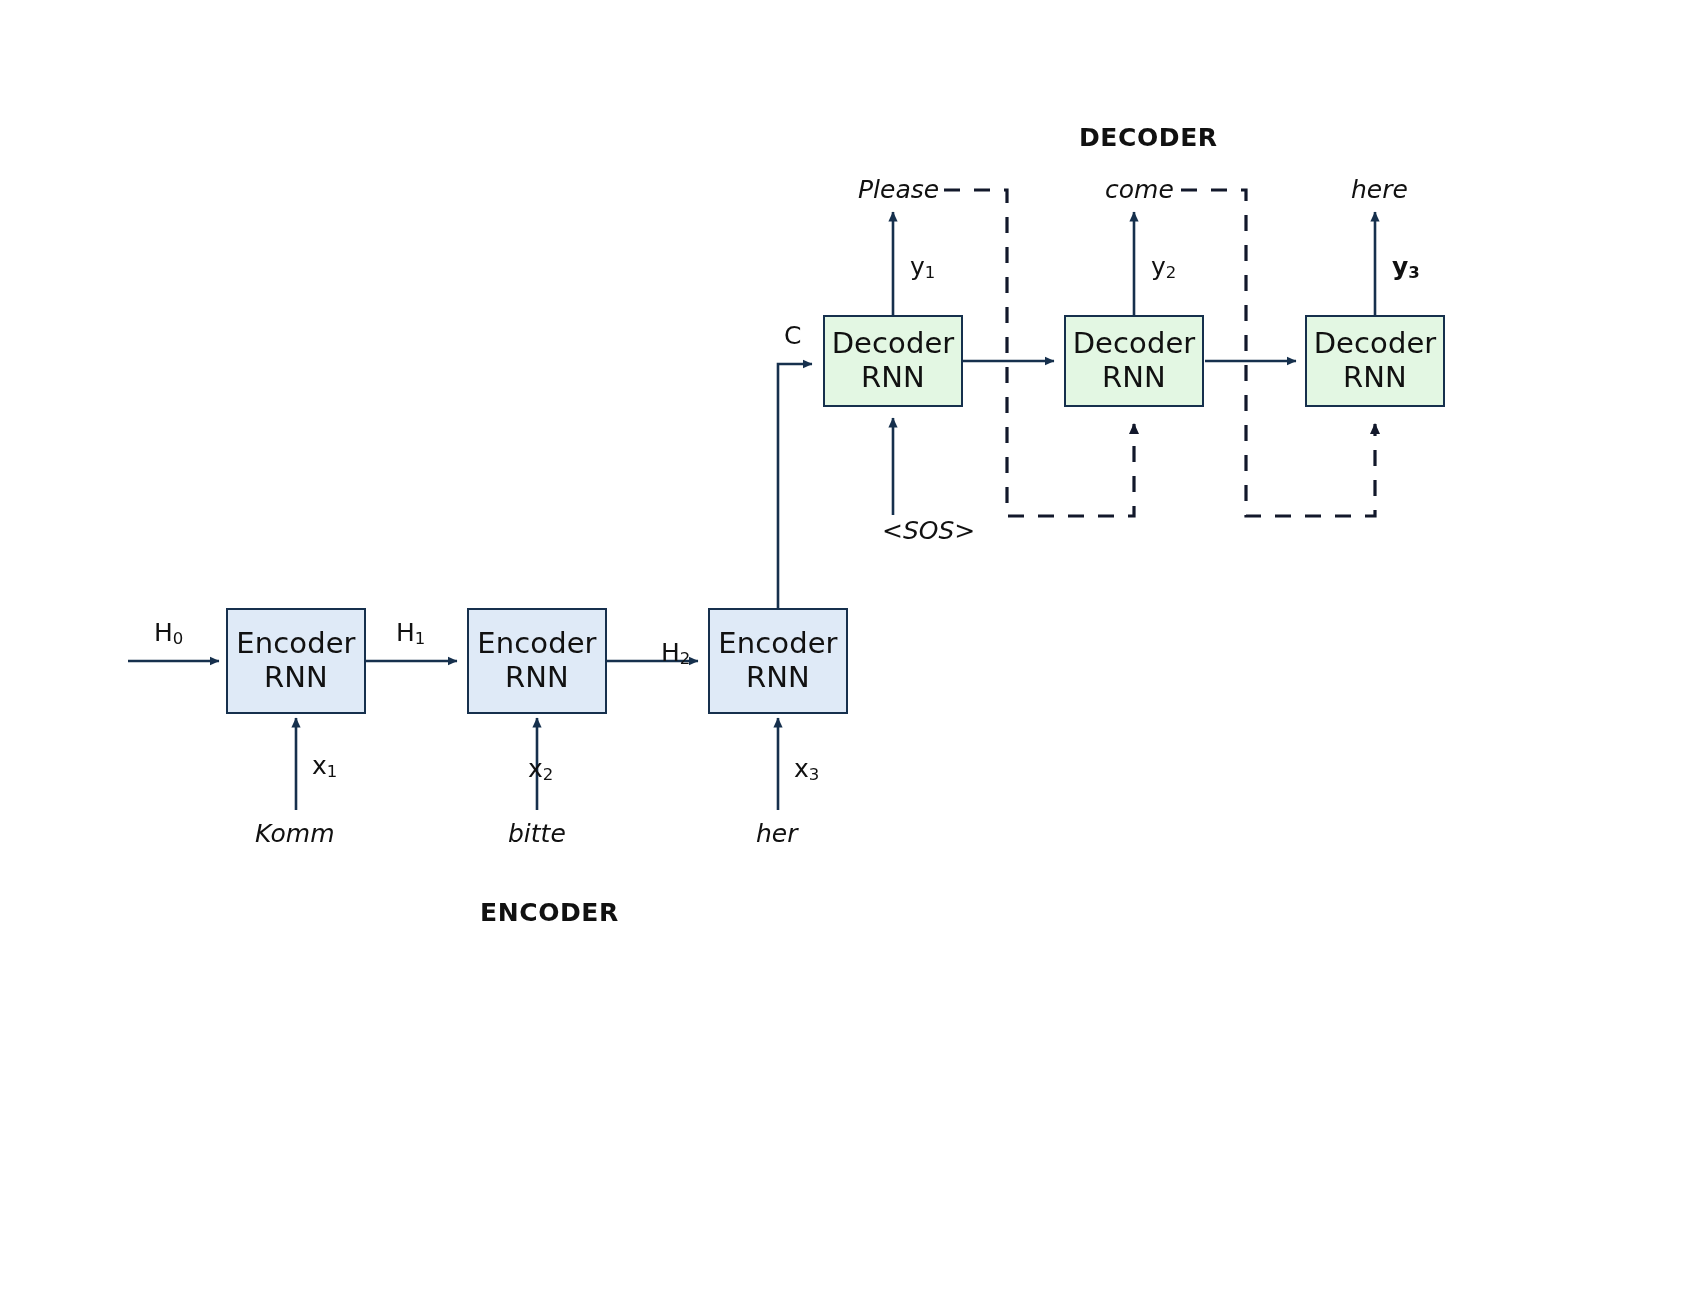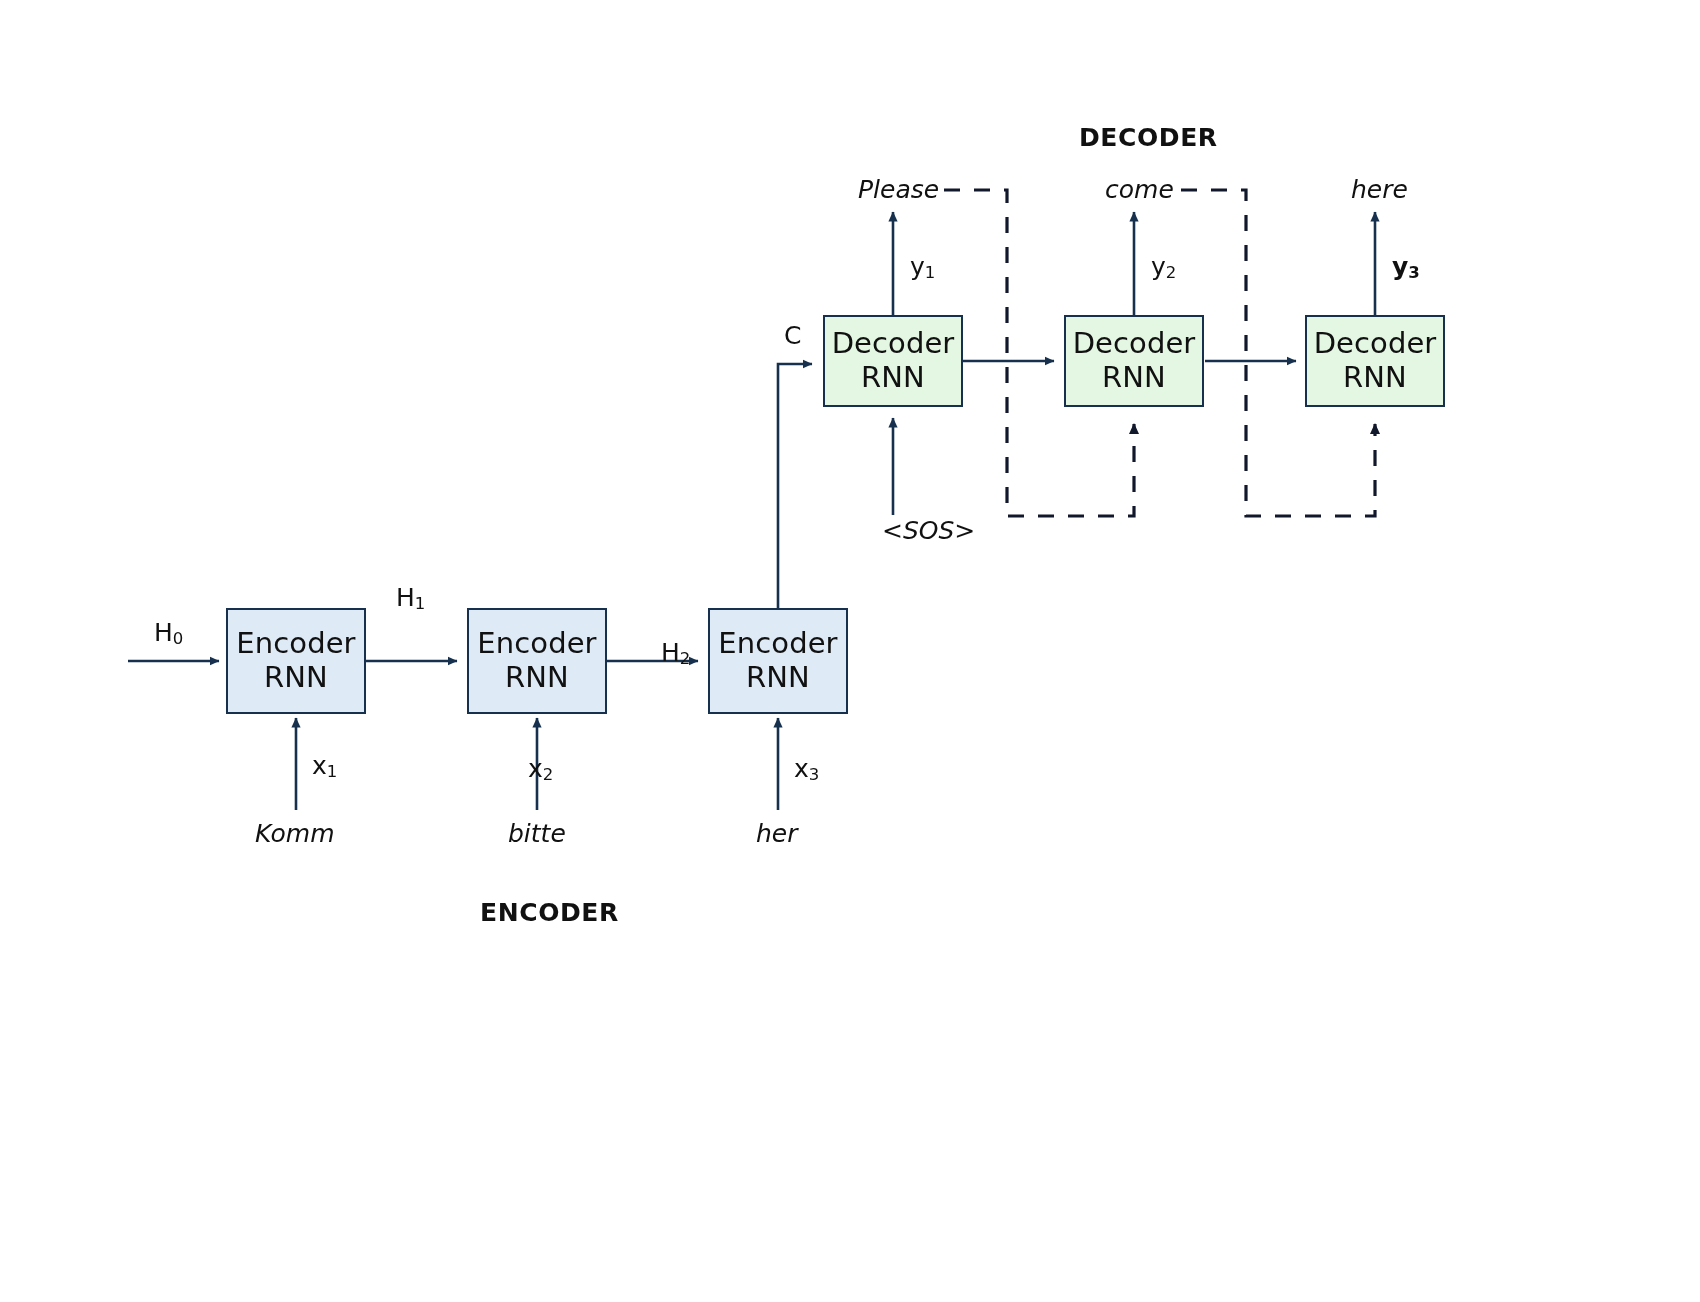--- a/index.html
+++ b/index.html
@@ -168,21 +168,21 @@
   </div>
 
   <div class="rnn-box dec-box" style="left:1305px; top:315px; width:140px; height:92px;">
     <span class="rnn-line">Decoder</span>
     <span class="rnn-line">RNN</span>
   </div>
 
   <div class="lbl sub" style="left:154px; top:620px;">
     <span>H</span><sub>0</sub>
   </div>
-  <div class="lbl sub" style="left:396px; top:585px;">
+  <div class="lbl sub" style="left:396px; top:620px;">
     <span>H</span><sub>1</sub>
   </div>
   <div class="lbl sub" style="left:637px; top:640px;margin-left:24px;">
     <span>H</span><sub>2</sub>
   </div>
 
   <div class="lbl sub" style="left:312px; top:724px;margin-top:29px;">
     <span>x</span><sub>1</sub>
   </div>
   <div class="lbl sub" style="left:528px; top:756px;">

